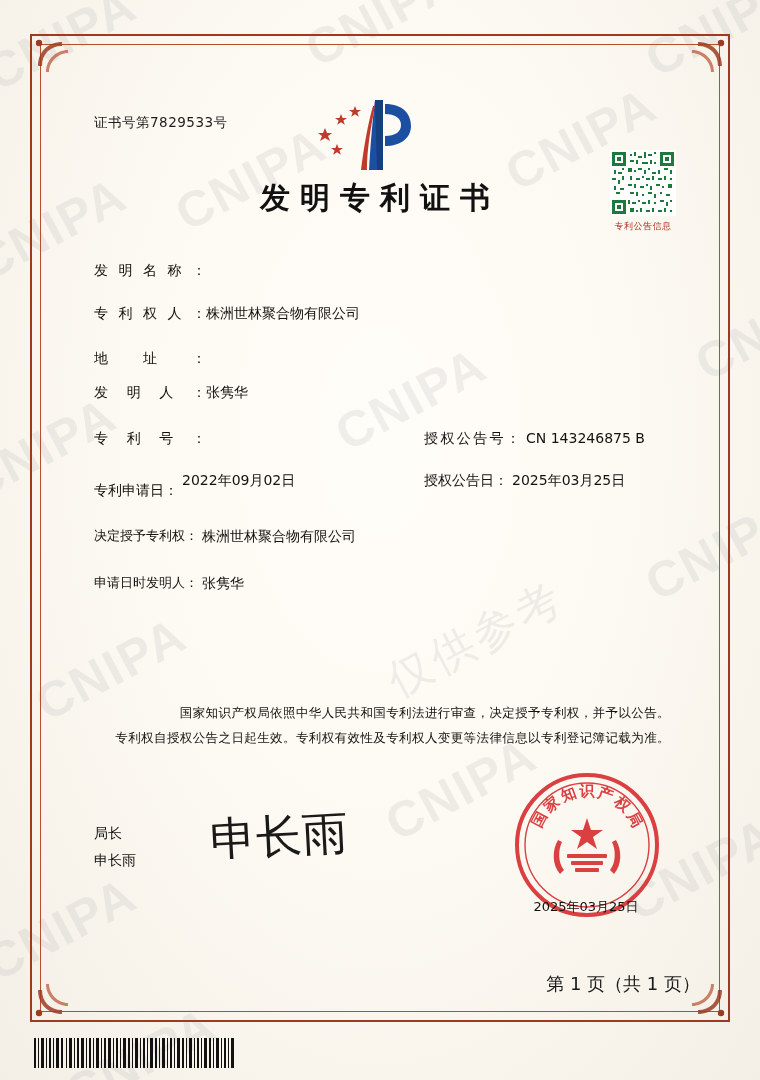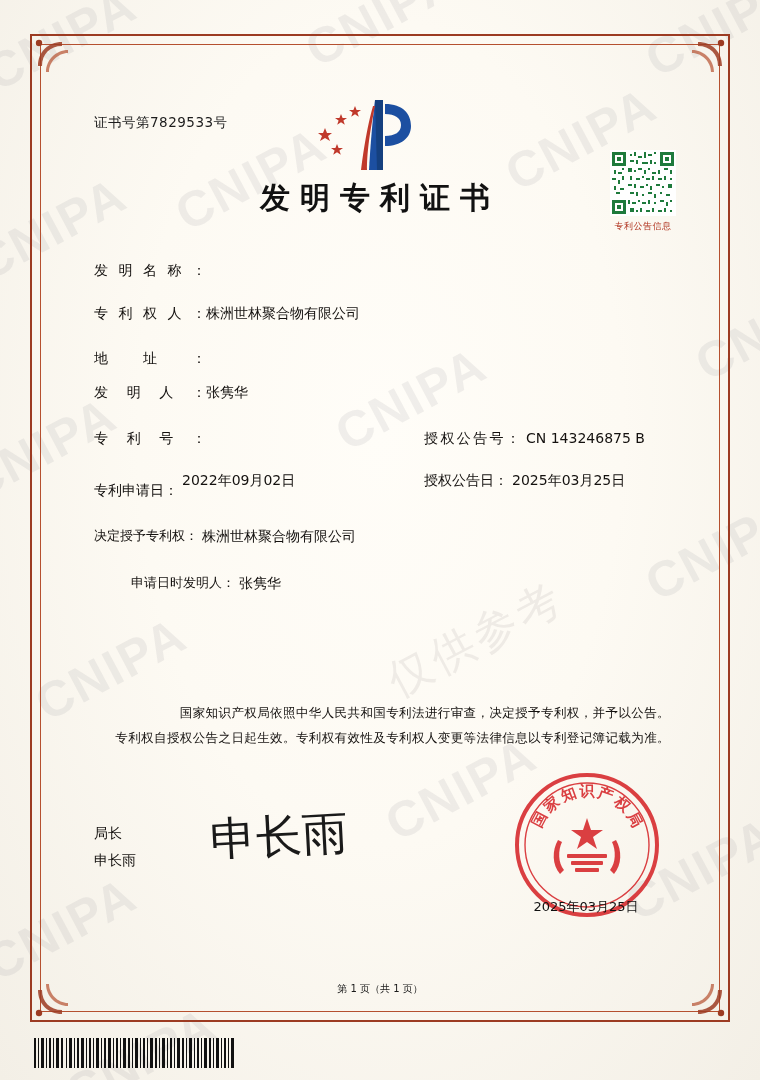--- a/index.html
+++ b/index.html
@@ -134,21 +134,21 @@
     position:absolute;right:38px;top:700px;
     width:150px;height:150px;
   }
   .seal-date{
     position:absolute;right:44px;top:828px;
     width:140px;text-align:center;
     font-size:13px;color:#111;
   }
   .page-no{
     position:absolute;left:0;right:0;bottom:-6px;
-    text-align:center;font-size:10px;color:#1a1a1a;
+    text-align:right;font-size:18px;color:#1a1a1a;
   }
   .barcode{
     position:absolute;left:34px;bottom:8px;
     height:34px;width:200px;
   }
 </style>
 </head>
 <body>
 
 <div class="page">
@@ -392,21 +392,21 @@
       </div>
 
       <div class="row" style="margin-bottom:26px;font-size:13px;">
         <div class="lbl" style="display:block;width:auto;flex:0 0 auto;">
           <span>决定授予专利权</span><span>：</span>
         </div>
         <div class="val" style="padding-left:4px;font-size:14px;">株洲世林聚合物有限公司</div>
       </div>
 
       <div class="row" style="font-size:13px;">
-        <div class="lbl" style="display:block;width:auto;flex:0 0 auto;margin-left:37px;">
+        <div class="lbl" style="display:block;width:auto;flex:0 0 auto;">
           <span>申请日时发明人</span><span>：</span>
         </div>
         <div class="val" style="padding-left:4px;font-size:14px;">张隽华</div>
       </div>
 
     </div>
 
     <div class="statement">
       <div>国家知识产权局依照中华人民共和国专利法进行审查，决定授予专利权，并予以公告。</div>
       <div>专利权自授权公告之日起生效。专利权有效性及专利权人变更等法律信息以专利登记簿记载为准。</div>

